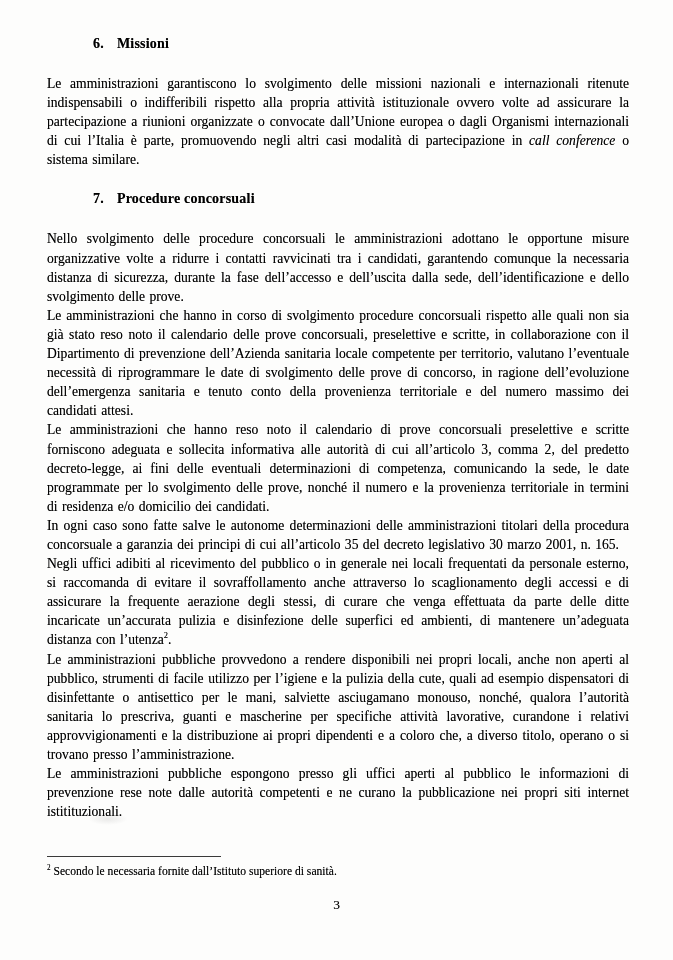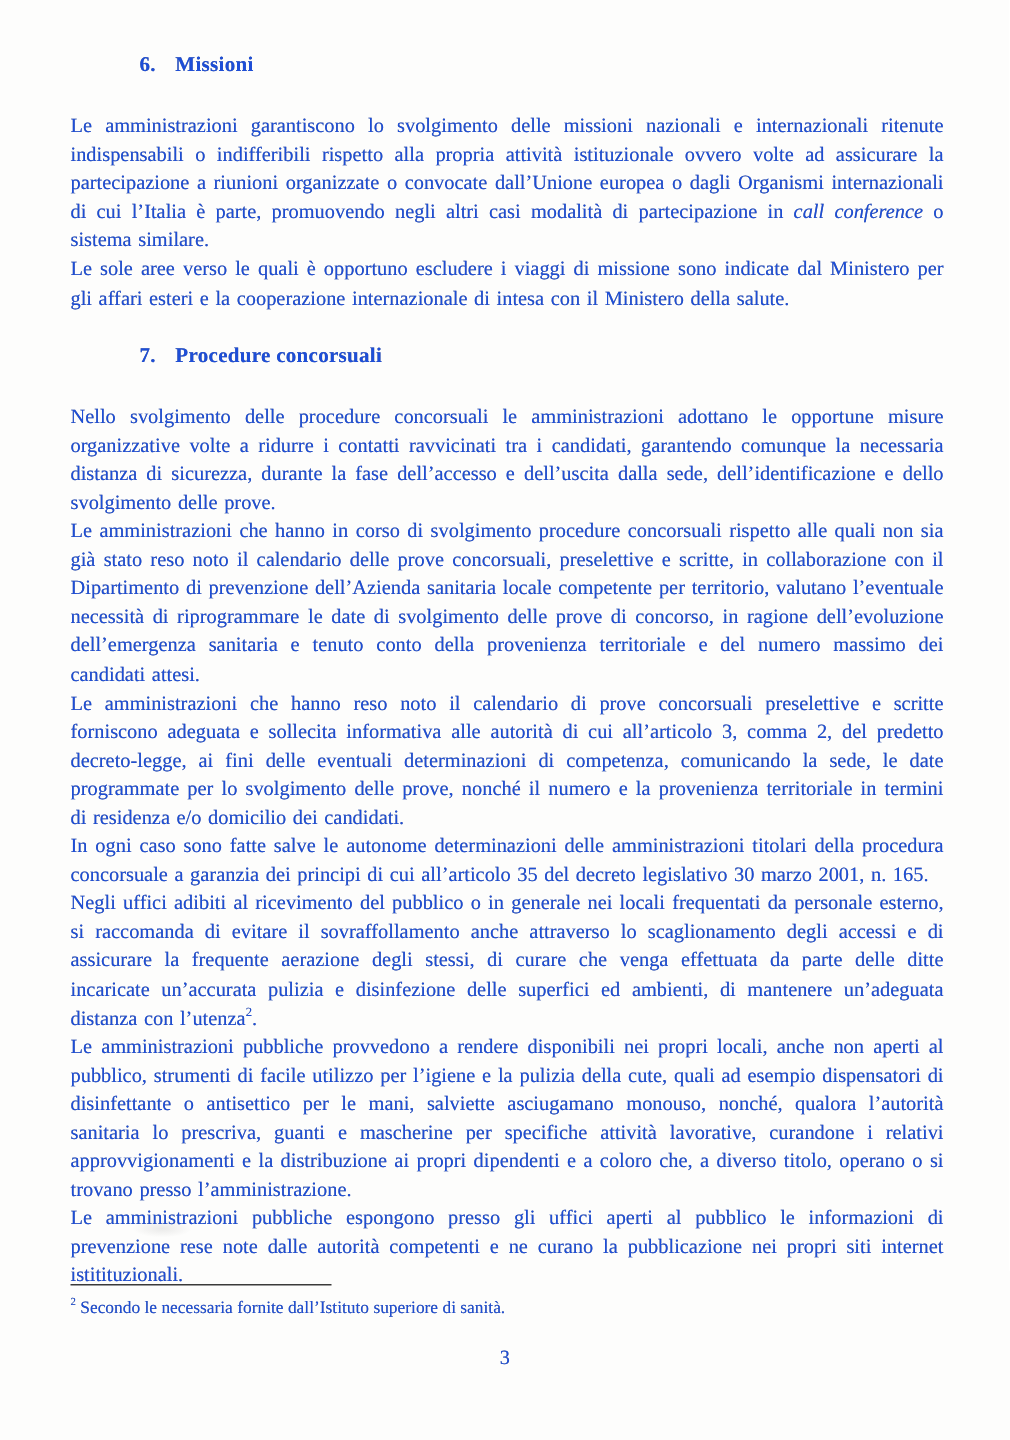--- a/index.html
+++ b/index.html
@@ -6,21 +6,21 @@
     margin: 0;
     padding: 0;
     background: #ffffff;
   }
   .page {
     position: relative;
     width: 673px;
     height: 960px;
     background: #fdfdfc;
     font-family: "Liberation Serif", "DejaVu Serif", serif;
-    color: #1d4ed8;
+    color: #000000;
     overflow: hidden;
     text-shadow: 0 0 0.4px rgba(40,40,40,0.55);
   }
   .content {
     position: absolute;
     left: 47px;
     top: 34px;
     width: 582px;
   }
   .section { margin: 0; }
@@ -88,21 +88,20 @@
 <div class="page">
 
   <main class="content">
 
     <section class="section">
       <div class="heading">
         <span class="h-num">6.</span><span>Missioni</span>
       </div>
       <div class="body-text">
         <p><span>Le amministrazioni garantiscono lo svolgimento delle missioni nazionali e internazionali ritenute indispensabili o indifferibili rispetto alla propria attività istituzionale ovvero volte ad assicurare la partecipazione a riunioni organizzate o convocate dall’Unione europea o dagli Organismi internazionali di cui l’Italia è parte, promuovendo negli altri casi modalità di partecipazione in </span><span class="it">call conference</span><span> o sistema similare.</span></p>
-        <p>Le sole aree verso le quali è opportuno escludere i viaggi di missione sono indicate dal Ministero per gli affari esteri e la cooperazione internazionale di intesa con il Ministero della salute.</p>
       </div>
     </section>
 
     <section class="section">
       <div class="heading">
         <span class="h-num">7.</span><span>Procedure concorsuali</span>
       </div>
       <div class="body-text">
         <p>Nello svolgimento delle procedure concorsuali le amministrazioni adottano le opportune misure organizzative volte a ridurre i contatti ravvicinati tra i candidati, garantendo comunque la necessaria distanza di sicurezza, durante la fase dell’accesso e dell’uscita dalla sede, dell’identificazione e dello svolgimento delle prove.</p>
         <p>Le amministrazioni che hanno in corso di svolgimento procedure concorsuali rispetto alle quali non sia già stato reso noto il calendario delle prove concorsuali, preselettive e scritte, in collaborazione con il Dipartimento di prevenzione dell’Azienda sanitaria locale competente per territorio, valutano l’eventuale necessità di riprogrammare le date di svolgimento delle prove di concorso, in ragione dell’evoluzione dell’emergenza sanitaria e tenuto conto della provenienza territoriale e del numero massimo dei candidati attesi.</p>

